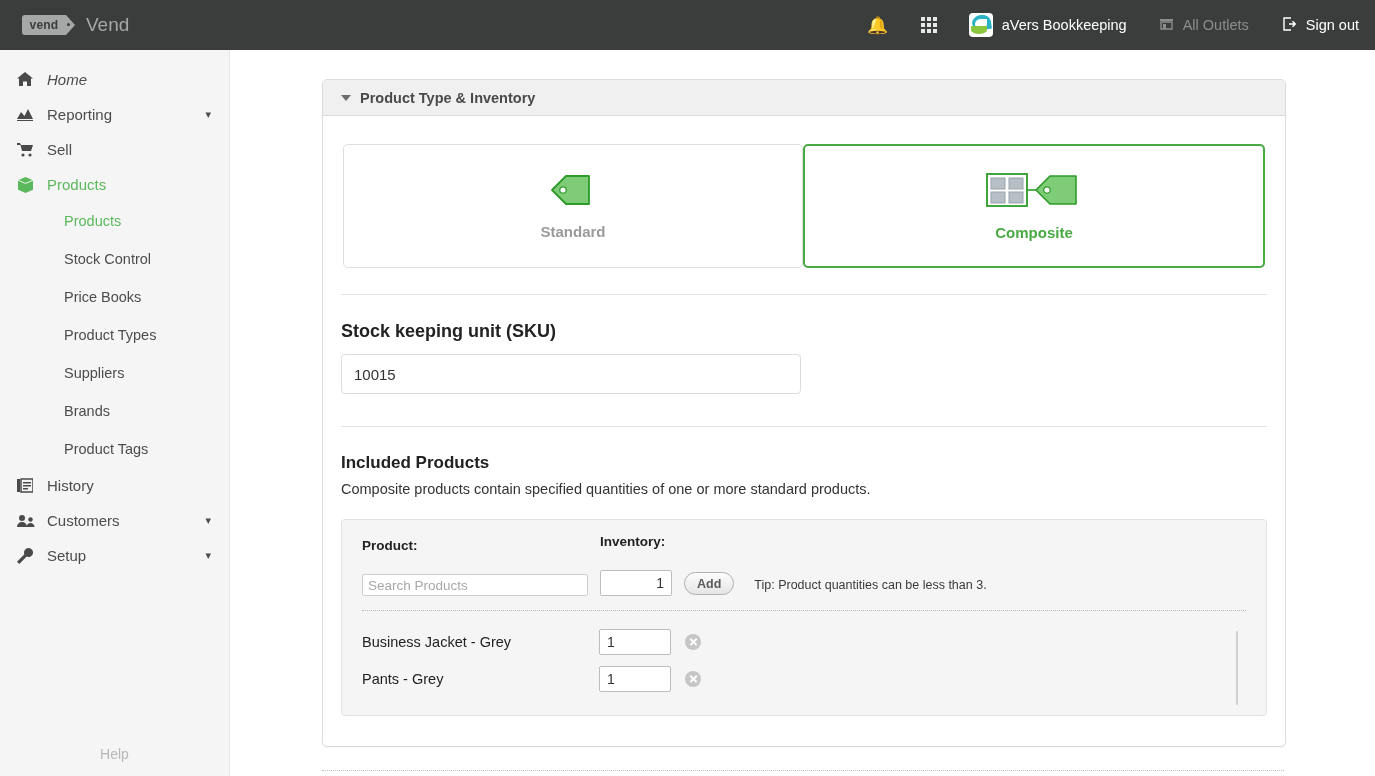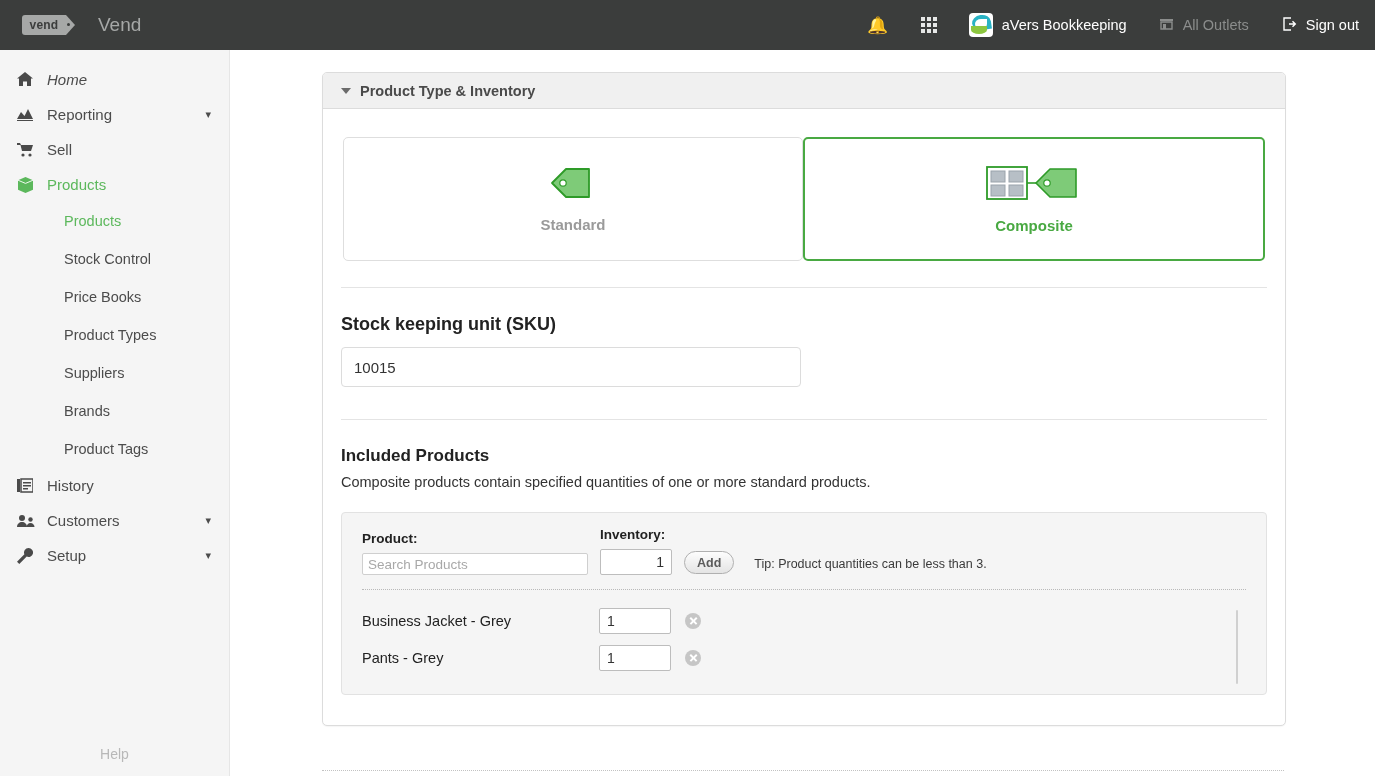--- a/index.html
+++ b/index.html
@@ -20,21 +20,21 @@
     left: 0; top: 0;
     width: 1375px; height: 50px;
     background: #3b3d3c;
     display: flex;
     align-items: center;
   }
   .brand {
     display: flex;
     align-items: center;
     margin-left: 22px;
-    gap: 22px;
+    gap: 10px;
   }
   .vend-logo {
     position: relative;
     width: 44px; height: 20px;
     background: #a6a8a7;
     border-radius: 3px 0 0 3px;
     display: flex;
     align-items: center;
     justify-content: center;
     font-size: 12px;
@@ -175,21 +175,21 @@
   
   .content {
     position: absolute;
     left: 230px; top: 50px;
     width: 1145px; height: 726px;
     background: #fff;
     overflow: hidden;
   }
   .panel {
     position: absolute;
-    left: 92px; top: 22px;
+    left: 92px; top: 29px;
     width: 964px;
     background: #fff;
     border: 1px solid #dcdcdc;
     border-radius: 5px;
     box-shadow: 0 1px 1px rgba(0,0,0,0.04);
   }
   .panel-head {
     height: 36px;
     background: #f0f0f0;
     border-bottom: 1px solid #dcdcdc;
@@ -288,21 +288,21 @@
   .form-row {
     display: flex;
     align-items: flex-end;
     gap: 12px;
   }
   .fg { display: flex; flex-direction: column; }
   .fg-label {
     font-size: 13.5px;
     font-weight: bold;
     color: #222;
-    margin-bottom: 7px;
+    margin-bottom: 21px;
   }
   .search-input {
     width: 226px;
     height: 21px;
     border: 1px solid #cfcfcf;
     border-radius: 2px;
     background: #fff;
     padding: 10px 5px;
     font-family: "Liberation Sans", sans-serif;
     font-size: 13.5px;

